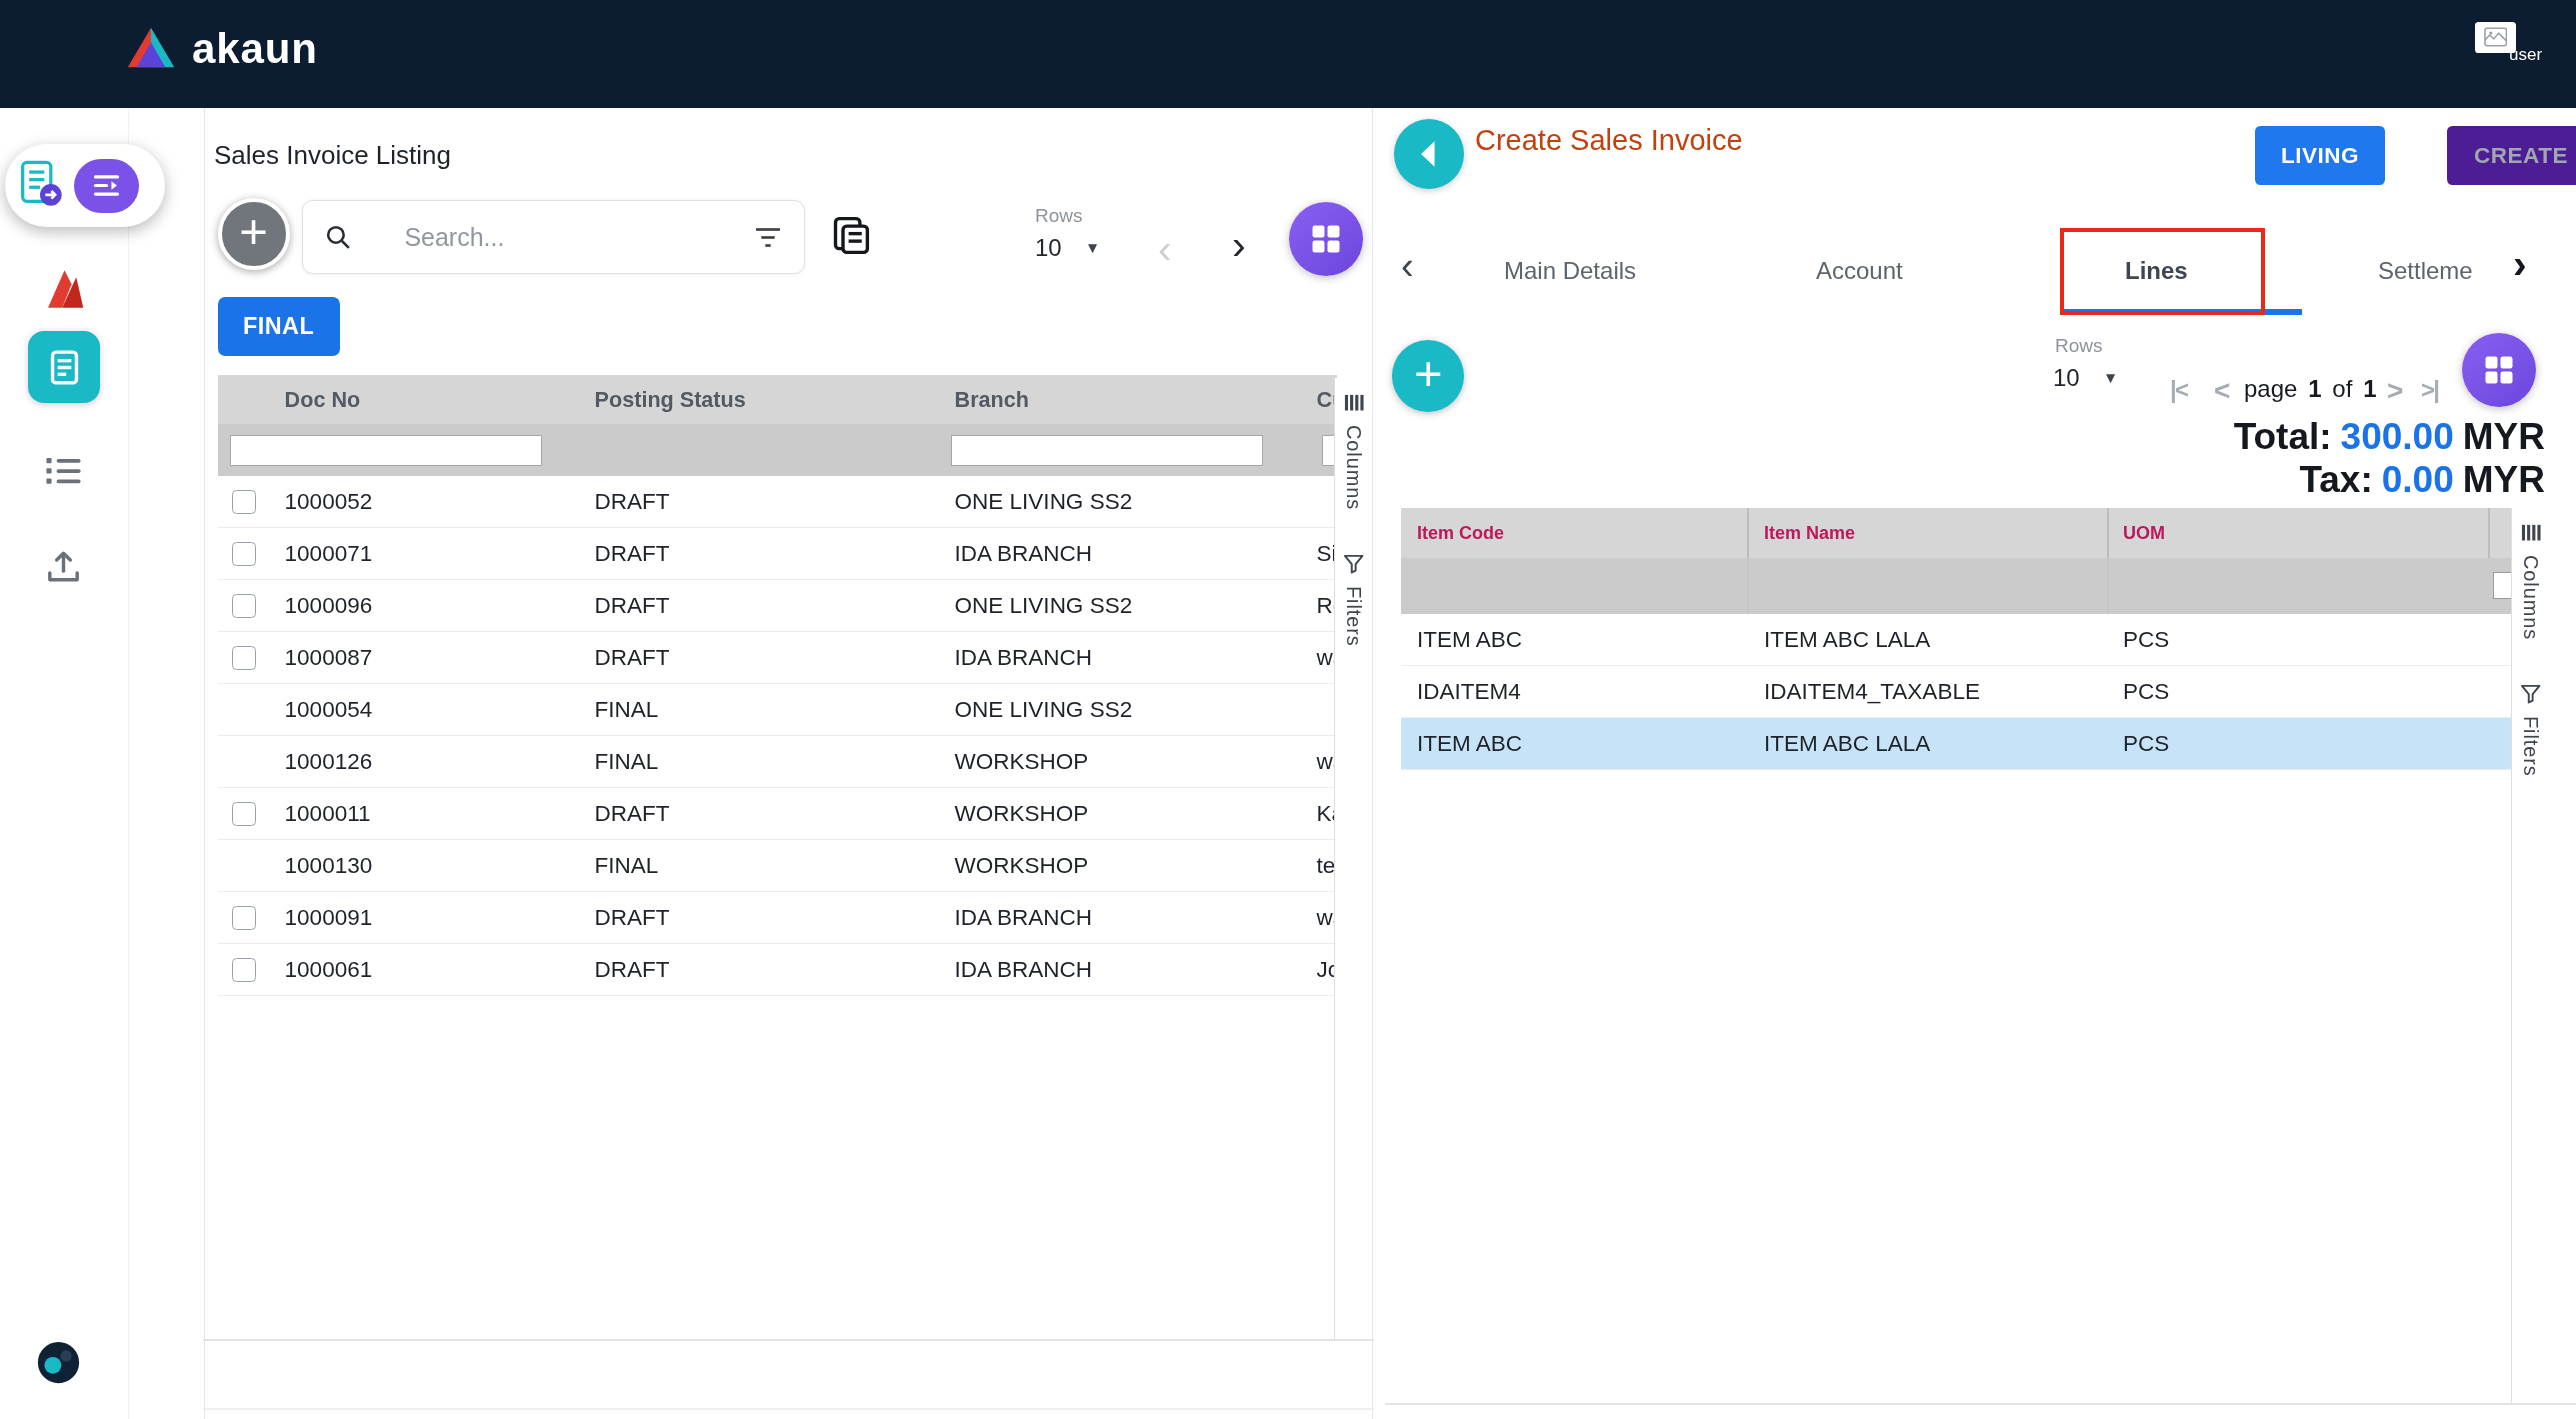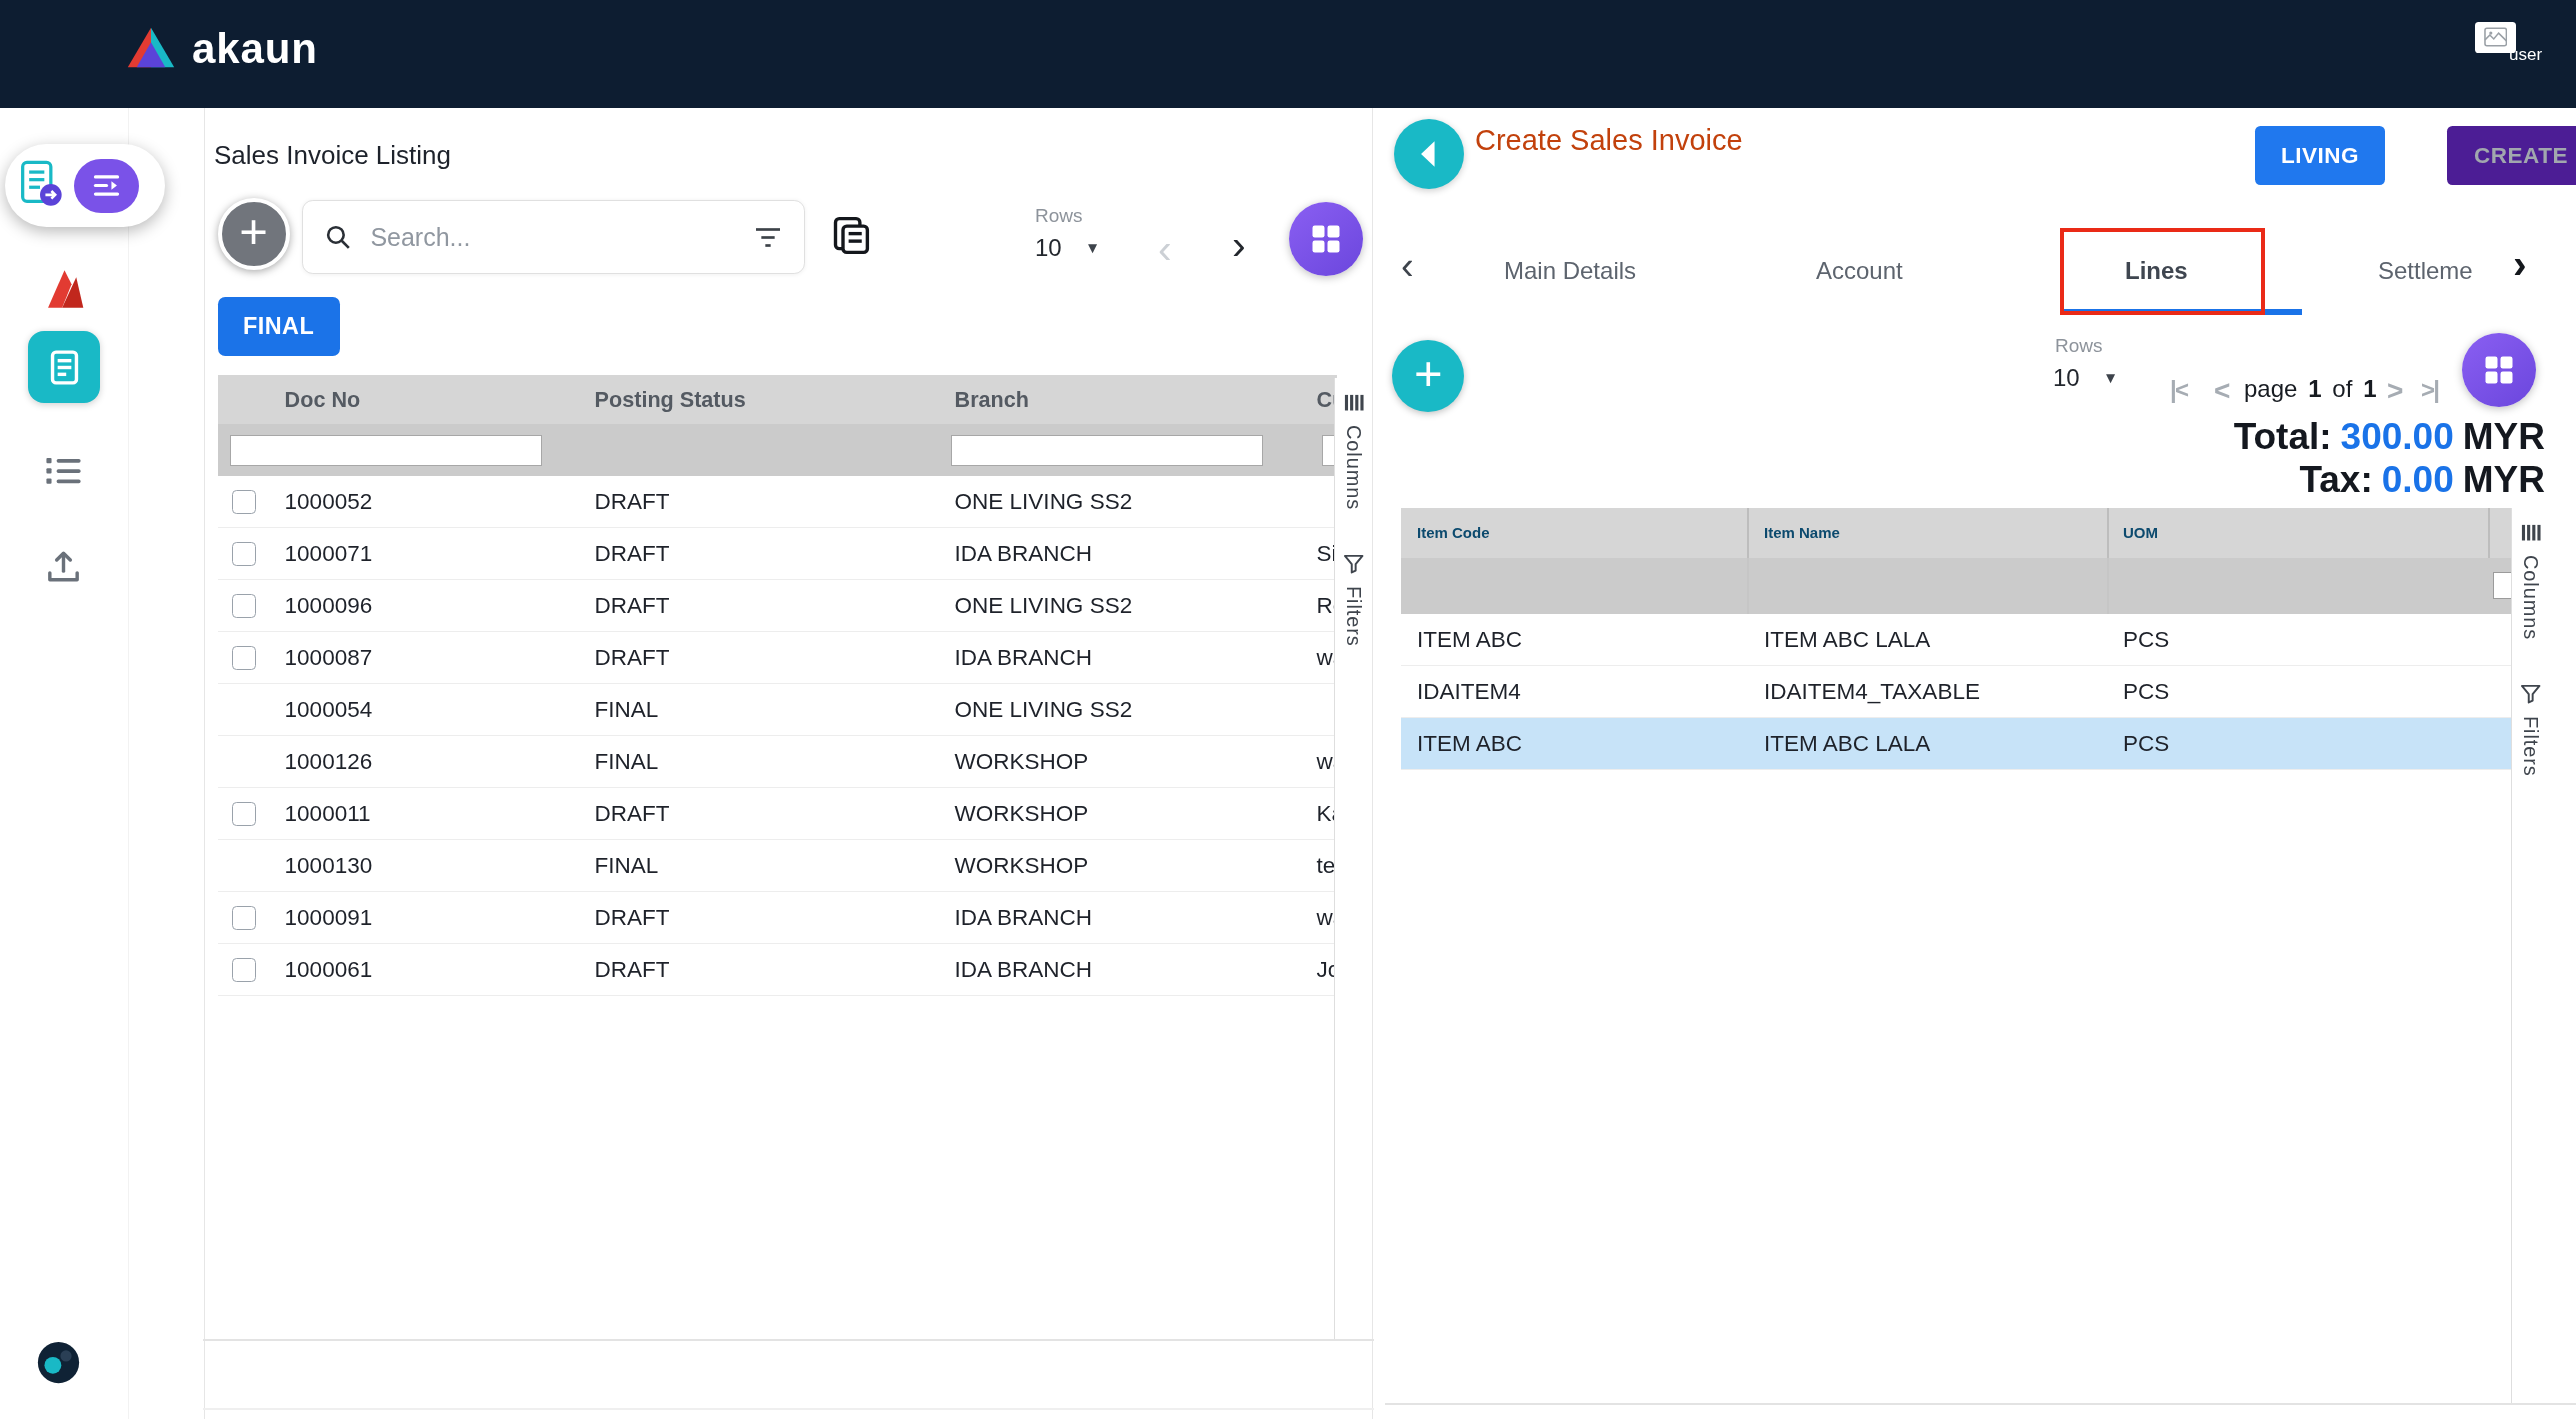--- a/index.html
+++ b/index.html
@@ -32,21 +32,21 @@
   .listing-panel{position:absolute;left:204px;top:108px;width:1169px;height:1311px;background:#fff;
                  border-left:1.8px solid #e6e6e6;border-right:1.8px solid #e6e6e6;box-sizing:border-box;}
   .lp-title{position:absolute;left:9px;top:32px;font-size:26px;font-weight:500;color:#1d222b;}
   .add-btn{position:absolute;left:12.6px;top:90px;width:72px;height:72px;border-radius:50%;background:#71757c;
            border:4.5px solid #fff;box-shadow:0 1.8px 9px rgba(0,0,0,.35);color:#fff;display:flex;align-items:center;
            justify-content:center;box-sizing:border-box;cursor:pointer;}
   .add-btn span{font-size:49px;line-height:1;margin-top:-5.4px;}
   .search-box{position:absolute;left:97px;top:92px;width:503px;height:74px;border:1.8px solid #e0e0e0;border-radius:10.8px;
               background:#fff;display:flex;align-items:center;gap:14.4px;padding:0 20px;box-sizing:border-box;
               box-shadow:0 0.9px 4.5px rgba(0,0,0,.06);}
-  .search-input{flex:1;border:none;outline:none;font-size:25px;color:#202430;font-family:inherit;background:transparent;}
+  .search-input{flex:1;border:none;outline:none;font-size:25px;color:#202430;font-family:inherit;background:transparent;margin-left:34px;}
   .search-input::placeholder{color:#9097a0;}
   .copy-btn{position:absolute;left:621px;top:103px;width:49px;height:49px;display:flex;align-items:center;justify-content:center;cursor:pointer;}
   .rows-label{position:absolute;font-size:19px;color:#8d939b;}
   .rows-value{position:absolute;font-size:24px;color:#23272e;display:flex;align-items:center;gap:23.4px;cursor:pointer;}
   .caret{font-size:15.3px;color:#3d434b;}
   .chev{position:absolute;font-size:41px;line-height:1;cursor:pointer;}
   .grid-btn{position:absolute;width:74px;height:74px;border-radius:50%;
             background:linear-gradient(140deg,#8a5ff2,#6b46dd);display:flex;align-items:center;justify-content:center;
             box-shadow:0 1.8px 9px rgba(0,0,0,.25);cursor:pointer;}
   .final-btn{position:absolute;left:12.6px;top:189px;width:122px;height:59px;background:#1b73e8;color:#fff;font-size:23.4px;
@@ -99,21 +99,21 @@
   .pg{position:absolute;font-size:24px;color:#a6acb3;font-weight:600;cursor:pointer;letter-spacing:-1.8px;}
   .pg-text{position:absolute;left:859px;top:267px;font-size:24px;color:#171b21;display:flex;gap:10.8px;font-weight:500;}
   .pg-text b{font-weight:800;}
   .totals{position:absolute;right:31px;text-align:right;font-size:37px;font-weight:700;color:#14181f;white-space:nowrap;}
   .totals span{margin-left:9px;}
   .amount{color:#1a73e8;}
   .totals-total{top:308px}.totals-tax{top:351px}
 
   .itable{position:absolute;left:16px;top:400px;width:1110px;}
   .ithead{position:relative;height:50px;background:#d6d6d6;}
-  .ith{position:absolute;line-height:50px;font-size:15px;font-weight:700;color:#0c4a6e;}
+  .ith{position:absolute;line-height:50px;font-size:18px;font-weight:700;color:#be185d;}
   .ith-code{left:16px}.ith-name{left:363px}.ith-uom{left:722px}
   .vline{position:absolute;top:0;bottom:0;width:1.8px;background:#bdbdbd;}
   .vl1{left:346px}.vl2{left:706px}.vl3{left:1087px}
   .vline.light{background:#c6c6c6;}
   .itfilter{position:relative;height:56px;background:#cbcbcb;}
   .itf-cb{position:absolute;left:1092px;top:14.4px;width:27px;height:27px;background:#fff;border:0.9px solid #9b9b9b;box-sizing:border-box;cursor:pointer;}
   .irow{position:relative;height:51px;border-bottom:1.8px solid #ededed;background:#fff;cursor:pointer;}
   .irow.sel{background:#c7e3f8;}
   .icell{position:absolute;line-height:51px;font-size:22.5px;color:#1e222a;white-space:nowrap;}
   .ic-code{left:16px}.ic-name{left:363px}.ic-uom{left:722px}

